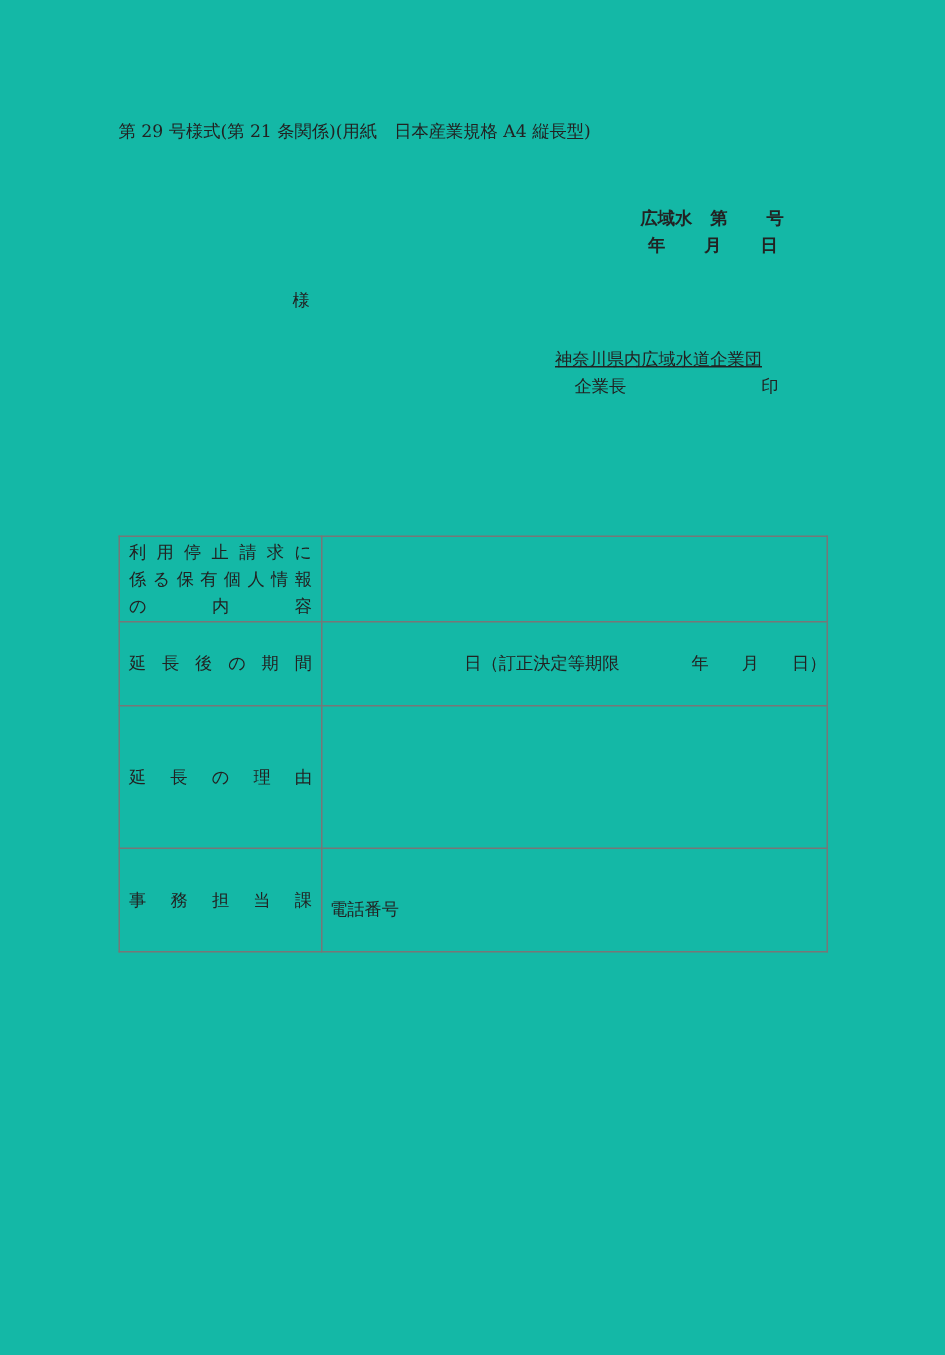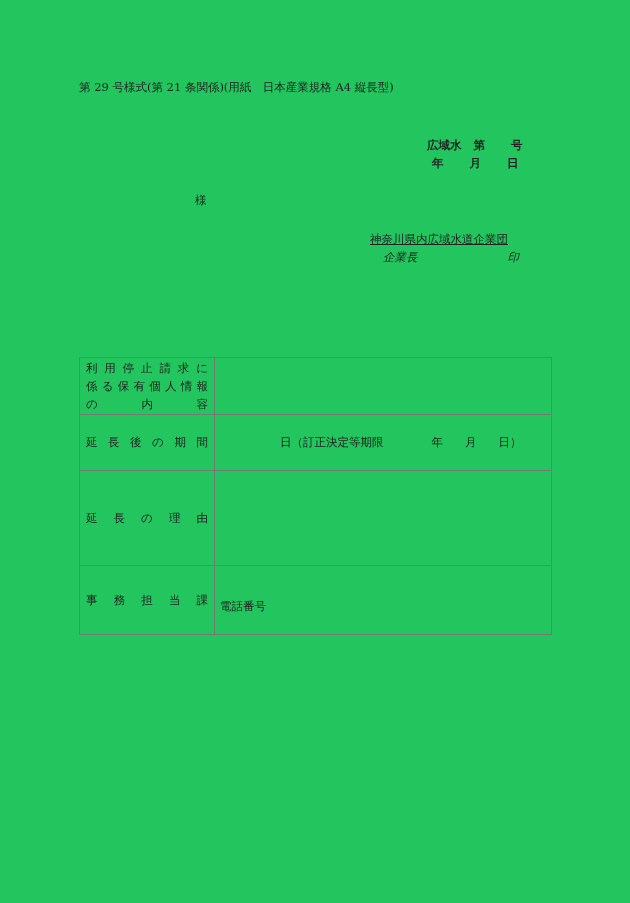--- a/index.html
+++ b/index.html
@@ -1,43 +1,43 @@
 <!DOCTYPE html>
 <html><head>
   <meta charset="utf-8">
   <style>
     html, body { margin: 0; padding: 0; background: #ffffff; }
     body {
       width: 630px; height: 903px; position: relative; overflow: hidden;
       font-family: "DejaVu Serif", "Liberation Serif", serif;
       color: #222;
     }
-    .page { position: absolute; left: 0; top: 0; width: 630px; height: 903px; background: #22c55e; }
+    .page { position: absolute; left: 0; top: 0; width: 630px; height: 903px; background: #14b8a6; }
     .abs { position: absolute; white-space: nowrap; font-size: 11.5px; line-height: 14px; }
     .form-label { left: 79px; top: 80px; }
     .doc-title { left: 194px; top: 109px; font-size: 12px; }
     .ref-no { left: 427px; top: 138px; }
     .ref-no span, .date span { display: inline-block; font-weight: bold; }
     .date { left: 432px; top: 156px; }
     .addressee { left: 195px; top: 193px; }
     .org { left: 370px; top: 232px; text-decoration: underline; }
-    .chief { left: 383px; top: 250px; font-style: italic; }
+    .chief { left: 383px; top: 250px; }
     .body-text {
       position: absolute; left: 79px; top: 286px; width: 474px;
       font-size: 11.5px; line-height: 19px; letter-spacing: 0.15px;
     }
     table.form {
       position: absolute; left: 79px; top: 357px; width: 473px; height: 278px;
       border-collapse: collapse; table-layout: fixed;
     }
     table.form td { border: 1px solid #777; padding: 0; vertical-align: middle; font-size: 11.5px; }
     td.lab { width: 122px; padding: 0 6px !important; }
     .spread { display: flex; justify-content: space-between; }
     .multi { line-height: 18px; }
-    .period { text-align: left; padding-left: 65px !important; }
+    .period { text-align: right; padding-left: 65px !important; }
     .period span { display: inline-block; }
     .phone { vertical-align: bottom !important; padding-left: 5px !important; padding-bottom: 20px !important; }
   </style>
 </head>
 <body>
 
 <div class="page">
 
   <div class="abs form-label">第 29 号様式(第 21 条関係)(用紙　日本産業規格 A4 縦長型)</div>
 

